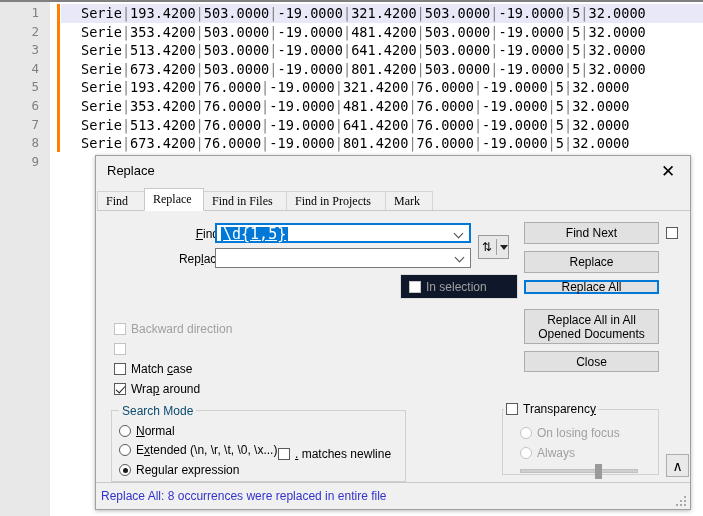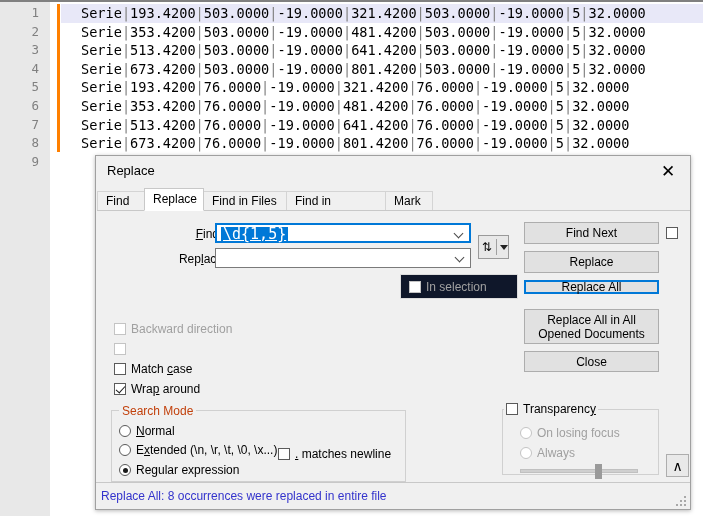--- a/index.html
+++ b/index.html
@@ -126,20 +126,21 @@
     height: 19px;
     line-height: 19px;
     padding: 0 8px;
     background: #f0f0f0;
     border: 1px solid #d4d4d4;
     border-bottom: none;
     font-size: 12px;
     color: #000;
     box-sizing: border-box;
     cursor: default;
+    font-family: Liberation Serif, serif;
   }
   .tab.active {
     top: 0px;
     height: 23px;
     line-height: 21px;
     background: #ffffff;
     border: 1px solid #c8c8c8;
     border-bottom: 1px solid #ffffff;
     z-index: 3;
     font-weight: normal;
@@ -296,21 +297,21 @@
     border: 1px solid #d0d0d0;
     box-sizing: border-box;
     background: transparent;
   }
   .group-title {
     position: absolute;
     top: -7px; left: 7px;
     background: #f0f0f0;
     padding: 0 3px;
     font-size: 12px;
-    color: #c2410c;
+    color: #0c4a6e;
     white-space: nowrap;
   }
 
   
   .insel-panel {
     position: absolute;
     background: #0f172a;
     border: 1px solid #dcdcdc;
     box-sizing: border-box;
   }

